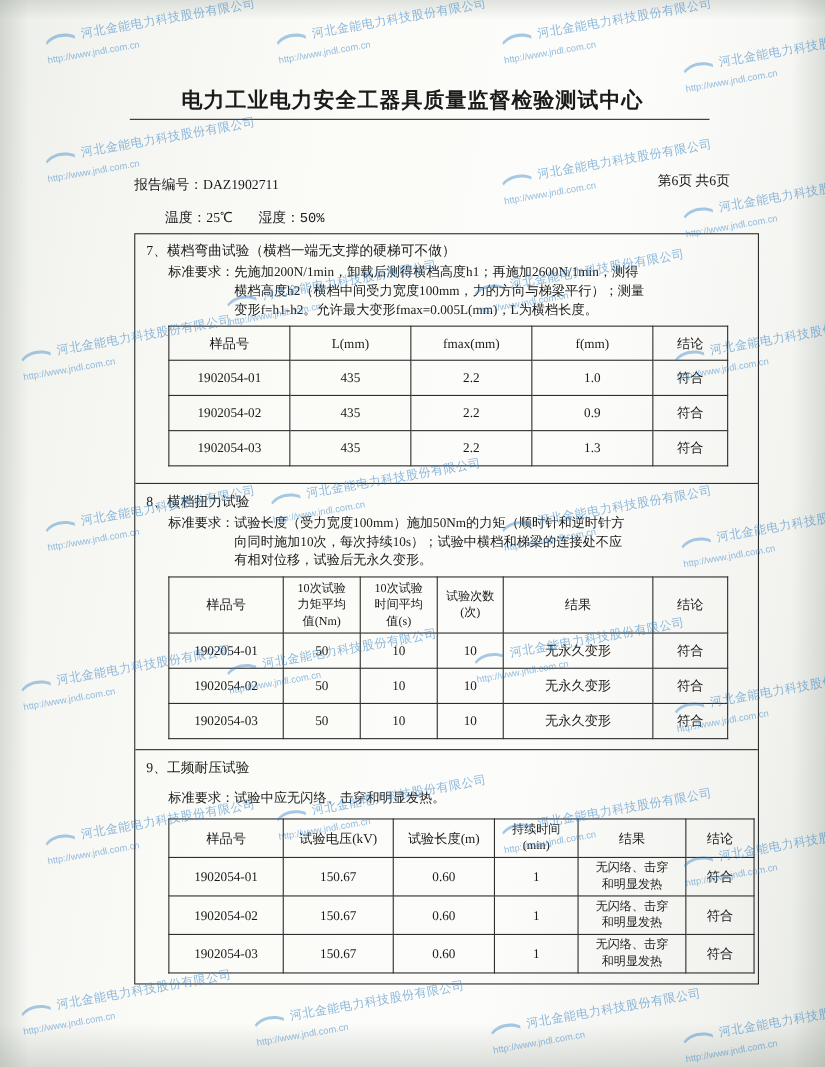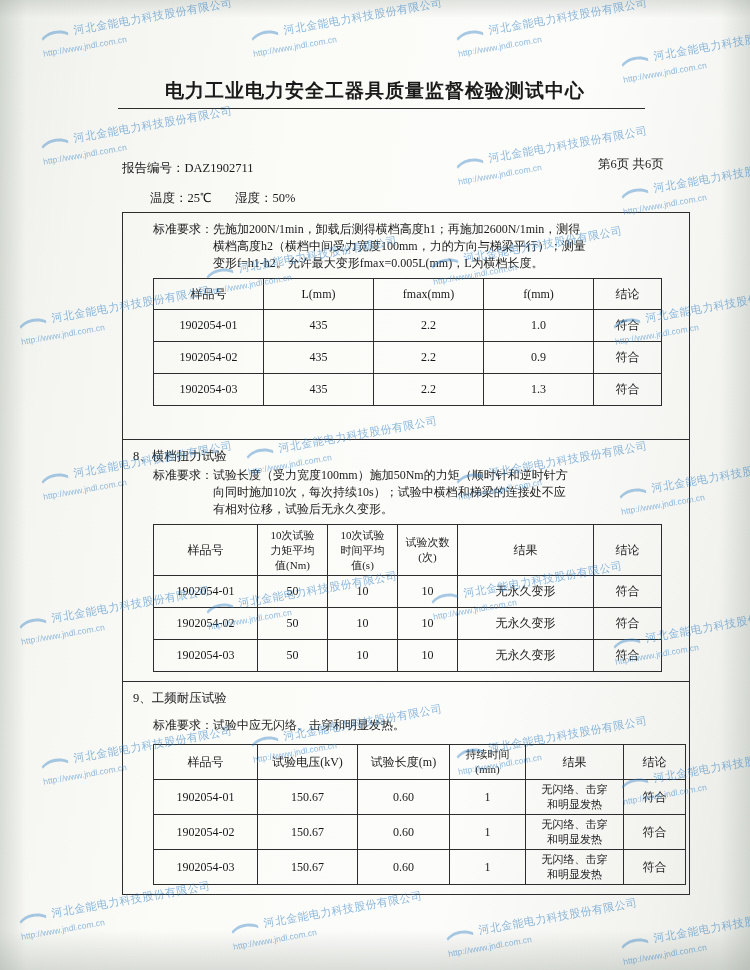--- a/index.html
+++ b/index.html
@@ -104,21 +104,21 @@
     top: 108px;
     border-top: 1.5px solid #2d2d2d;
   }
   .meta-row {
     position: absolute;
     font-size: 12.5px;
   }
   #report-no { left: 122px; top: 160px; }
   #page-no   { left: 598px; top: 156px; font-size: 12.5px;}
   #temp      { left: 122px; top: 190px; margin-left: 28px; }
-  #humid     { left: 235px; top: 190px; }
+  #humid     { left: 235px; top: 190px; font-family: Liberation Mono, monospace; }
 
   .frame {
     position: absolute;
     left: 122px;
     top: 212px;
     width: 568px;
     height: 683px;
     border: 1.2px solid #2d2d2d;
     box-sizing: border-box;
   }
@@ -195,20 +195,21 @@
     <div class="meta-row" id="report-no">
       <span>报告编号：</span><span>DAZ1902711</span>
     </div>
     <div class="meta-row" id="page-no">第6页    共6页</div>
     <div class="meta-row" id="temp">温度：25℃</div>
     <div class="meta-row" id="humid">湿度：50%</div>
 
     <div class="frame">
 
       <div class="section" style="top:6px;">
+        <div class="sec-title">7、横档弯曲试验（横档一端无支撑的硬梯可不做）</div>
         <div class="req" style="margin-top:2px;">
           <span class="req-label">标准要求：</span>
           <span class="req-body">
             <div>先施加200N/1min，卸载后测得横档高度h1；再施加2600N/1min，测得</div>
             <div>横档高度h2（横档中间受力宽度100mm，力的方向与梯梁平行）；测量</div>
             <div>变形f=h1-h2。允许最大变形fmax=0.005L(mm)，L为横档长度。</div>
           </span>
         </div>
 
         <table class="grid t7" style="margin-top:6px; width:508px;">

